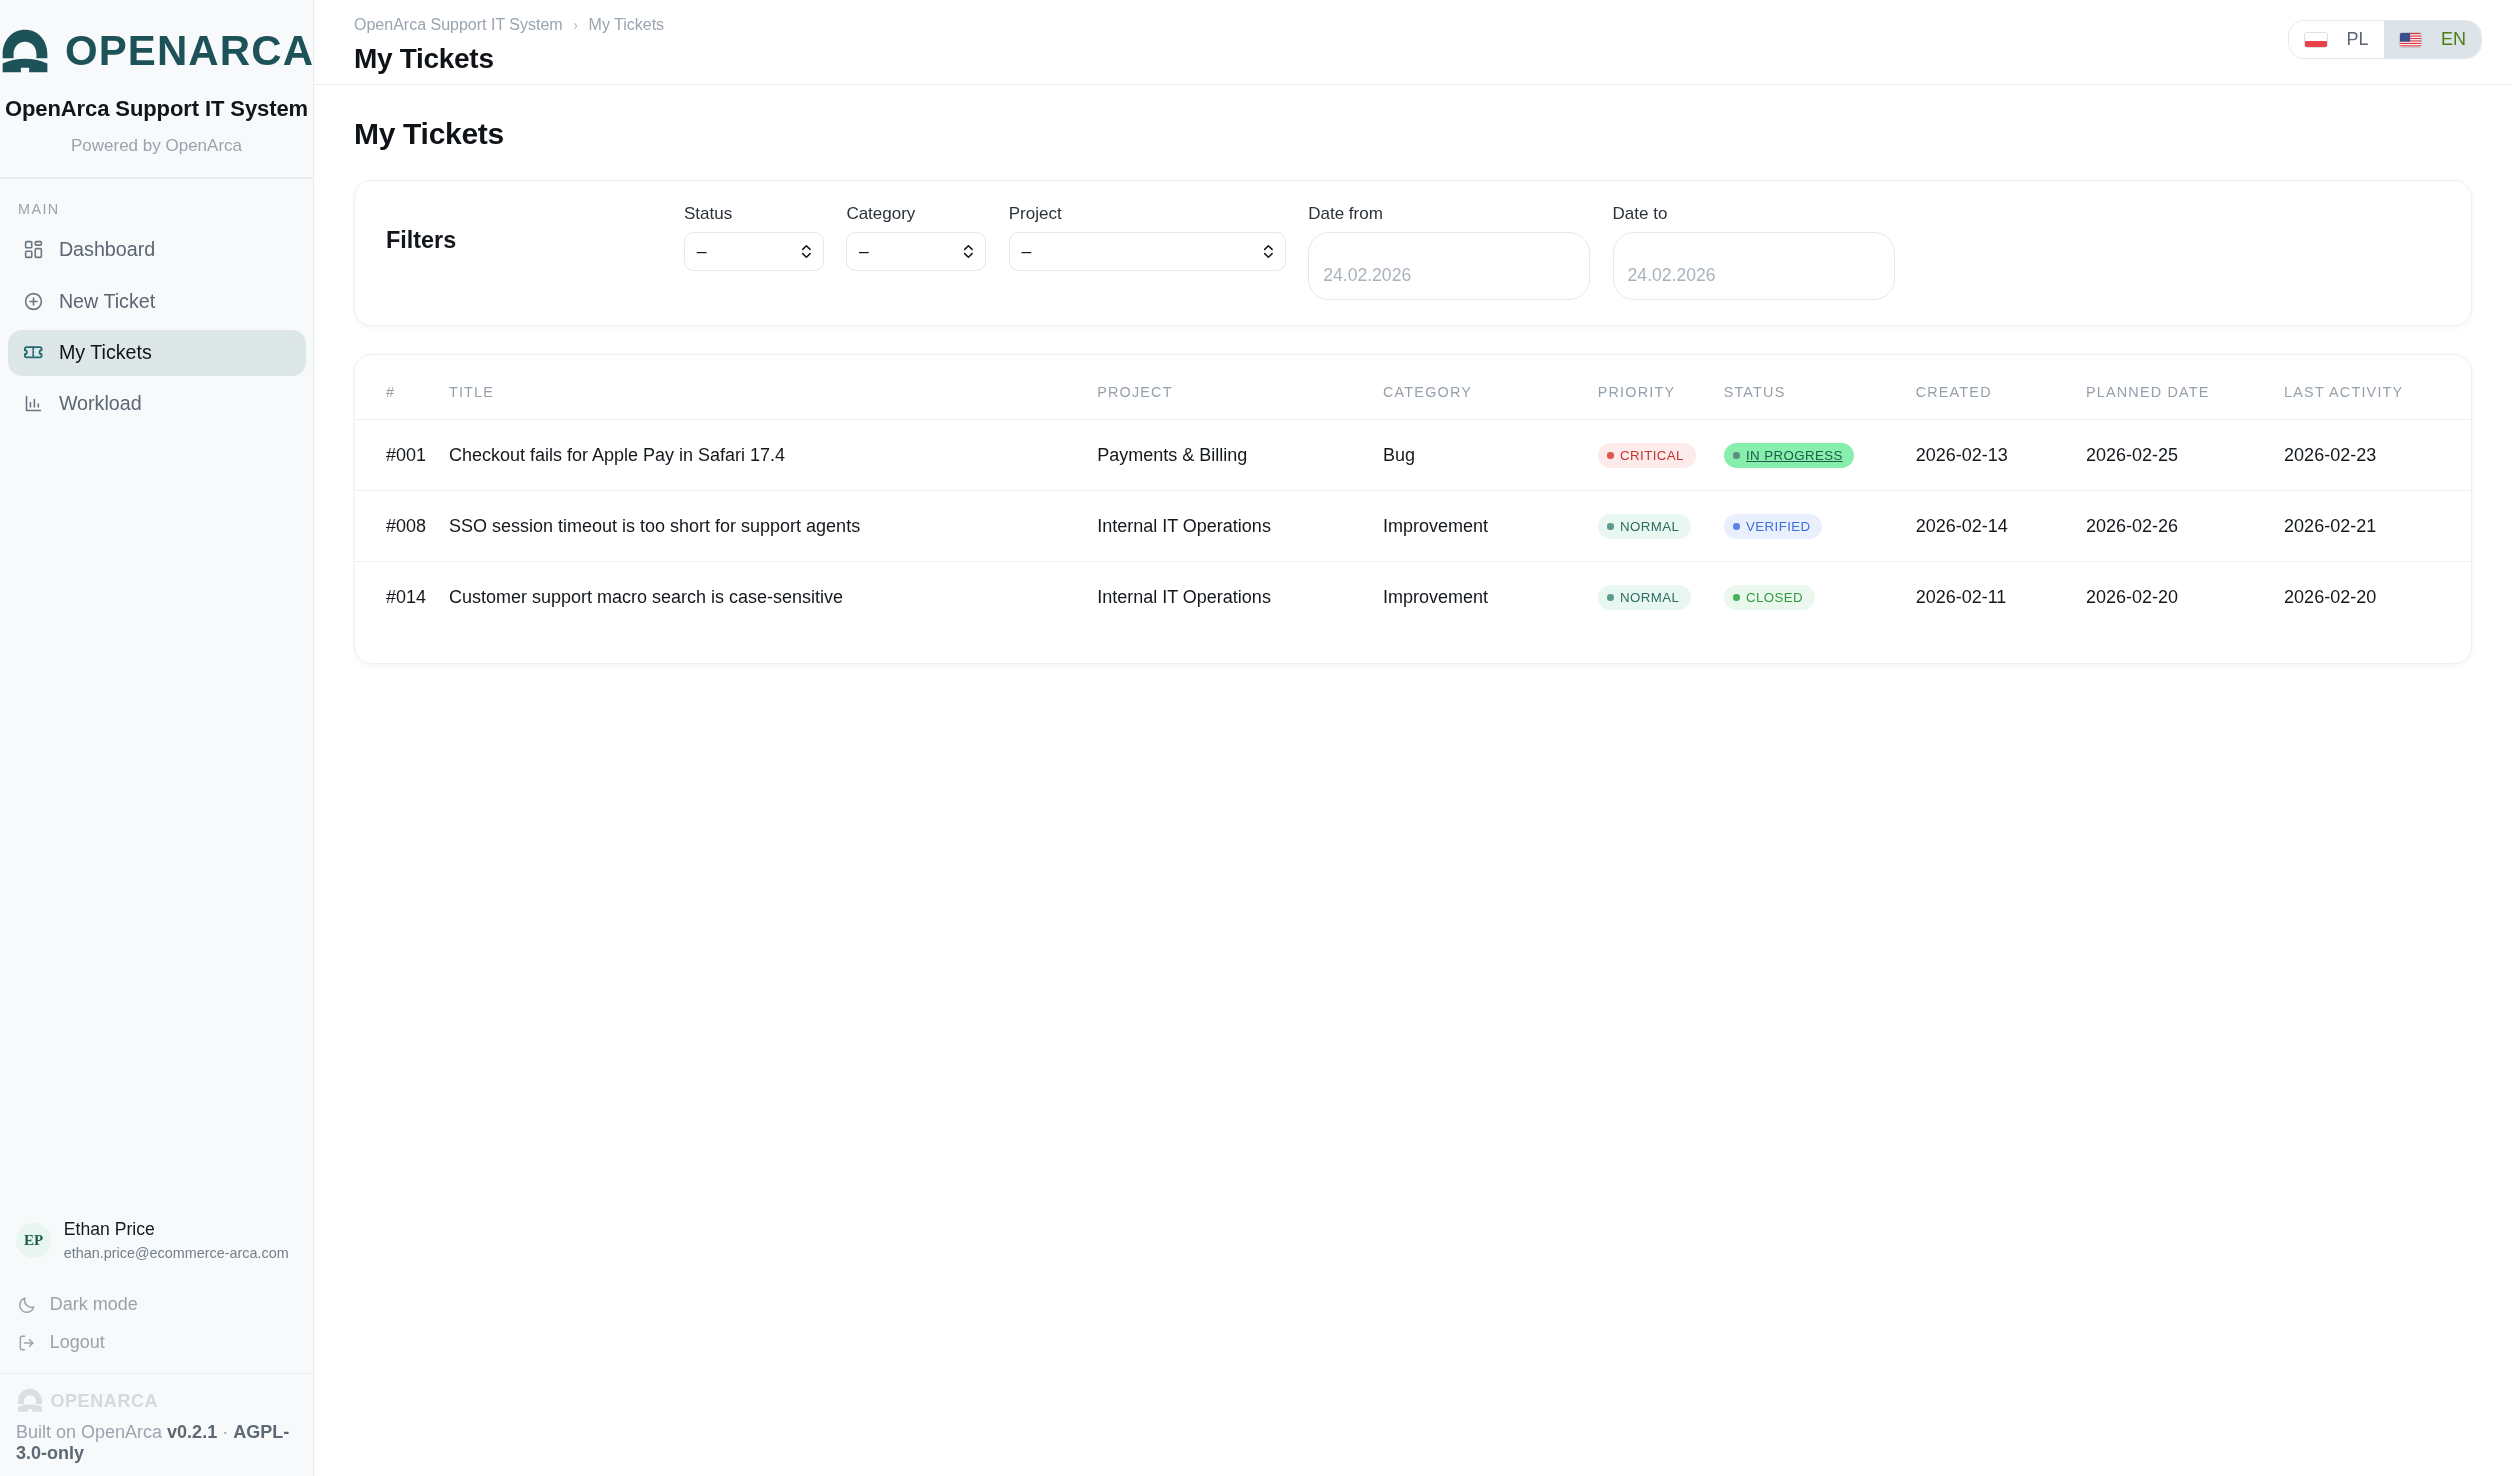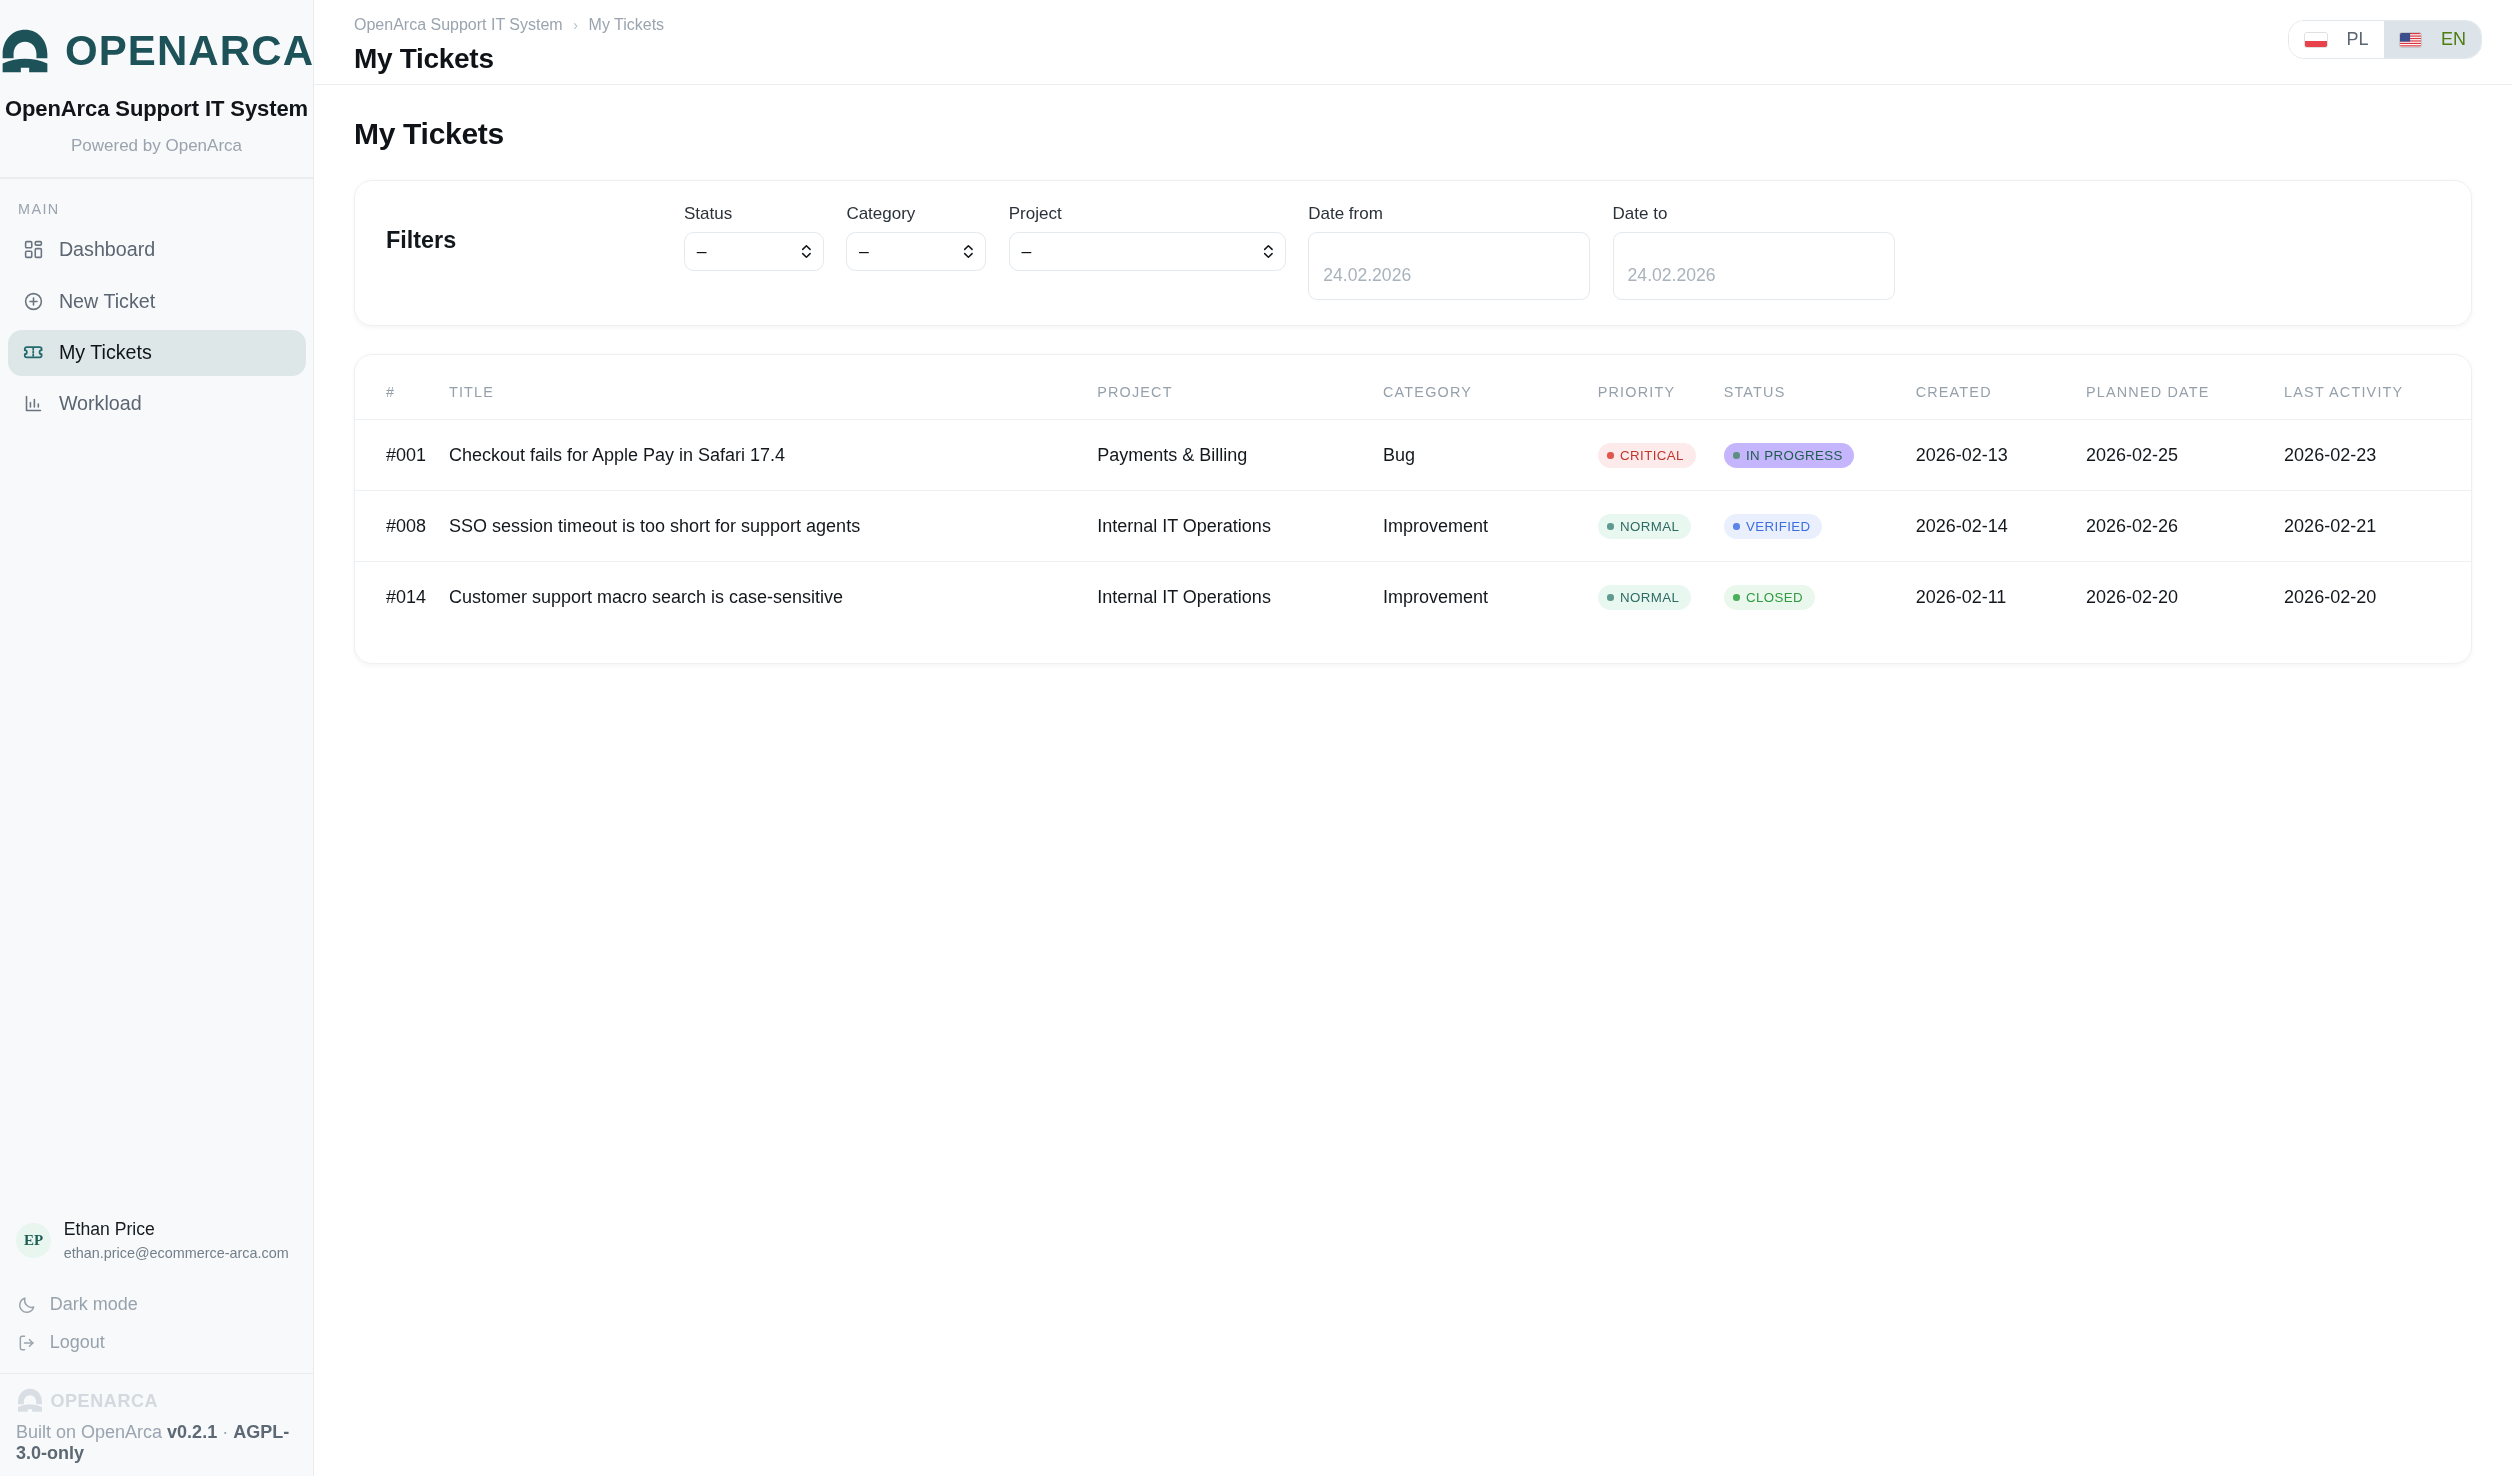--- a/index.html
+++ b/index.html
@@ -260,21 +260,21 @@
     right: 9.6px;
     top: 50%;
     transform: translateY(-50%);
     width: 14px; height: 20px;
     display: flex; flex-direction: column; align-items: center; justify-content: center; gap: 2.1px;
   }
 
   .date-box {
     height: 68px;
     border: 1.6px solid #e4e9ed;
-    border-radius: 9px;
+    border-radius: 21px;
     background: #ffffff;
     display: flex;
     align-items: flex-end;
     padding: 0 14px 12.8px 14px;
     font-size: 17.6px;
     color: #a9b2bc;
     cursor: text;
   }
 
   .w-status  { width: 140px; }
@@ -327,21 +327,21 @@
     letter-spacing: 0.4px;
     font-weight: 400;
     white-space: nowrap;
   }
   .dot { width: 6.4px; height: 6.4px; border-radius: 50%; flex: 0 0 6.4px; }
 
   .b-critical   { background: #fdeaea; color: #c0362f; }
   .b-critical .dot { background: #e0564c; }
   .b-normal     { background: #e9f7f1; color: #2d6b62; }
   .b-normal .dot{ background: #5e9a90; }
-  .b-inprogress { background: #c4b5fd; color: #1f5c4d; }
+  .b-inprogress { background: #86efac; color: #1f5c4d; text-decoration: underline; }
   .b-inprogress .dot { background: #5d8f81; }
   .b-verified   { background: #eaeffd; color: #3b6fe0; }
   .b-verified .dot { background: #5b84e8; }
   .b-closed     { background: #eaf7ec; color: #2f9a41; }
   .b-closed .dot{ background: #4bb05c; }
 </style>
 </head>
 <body>
 
 <div class="app">

